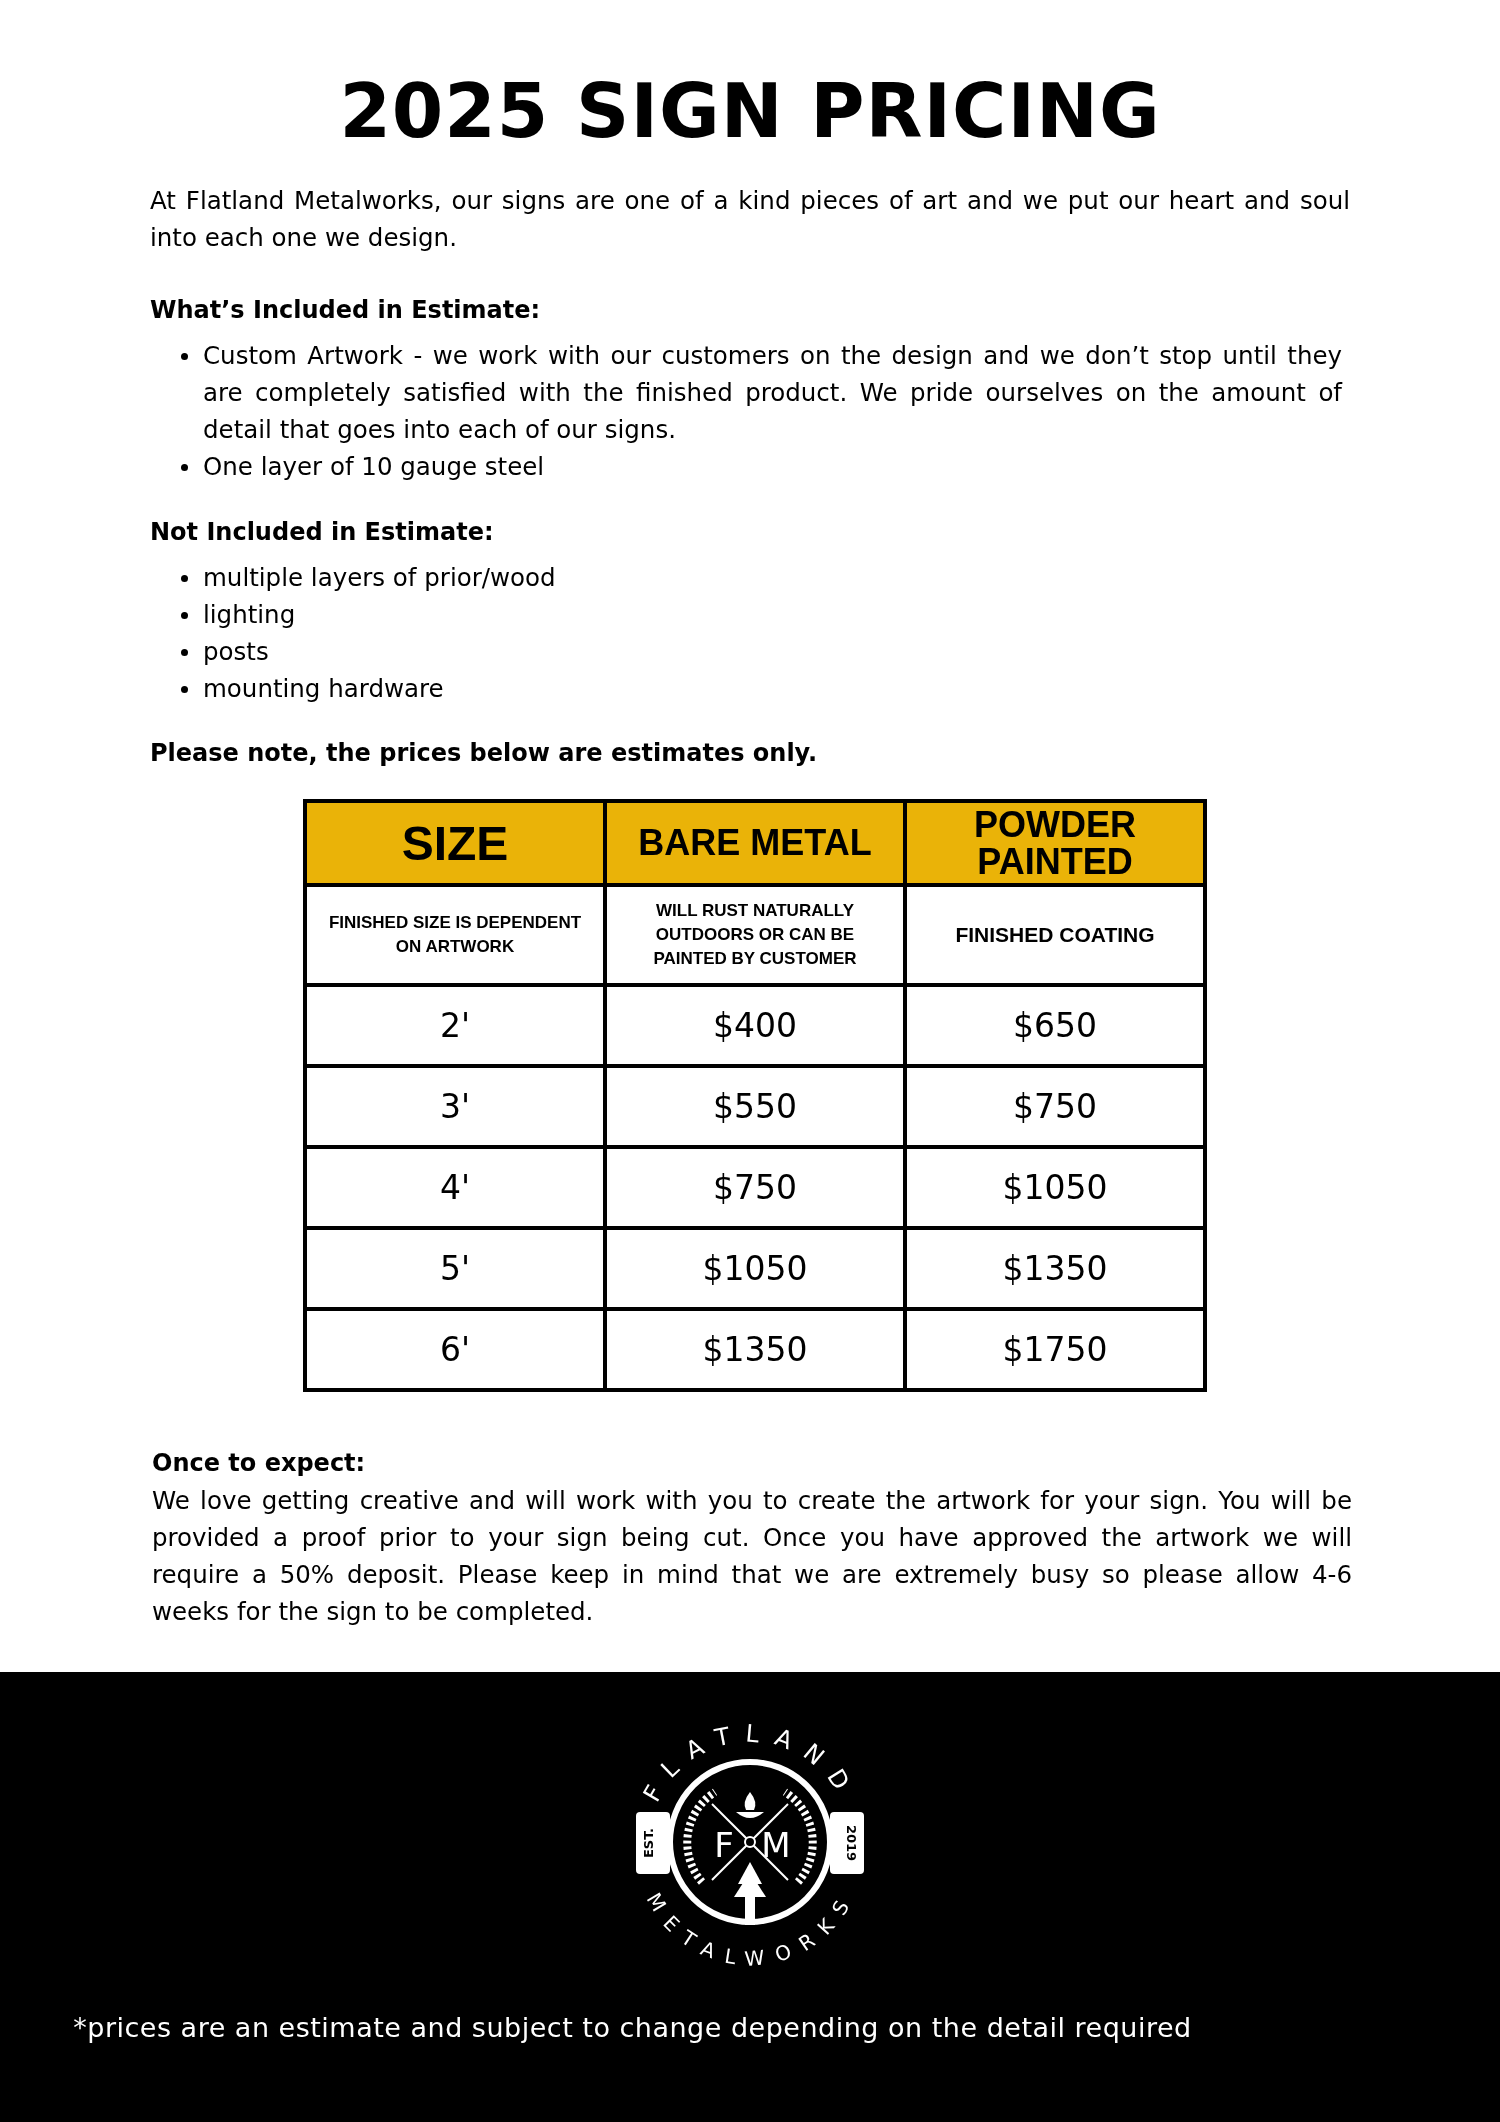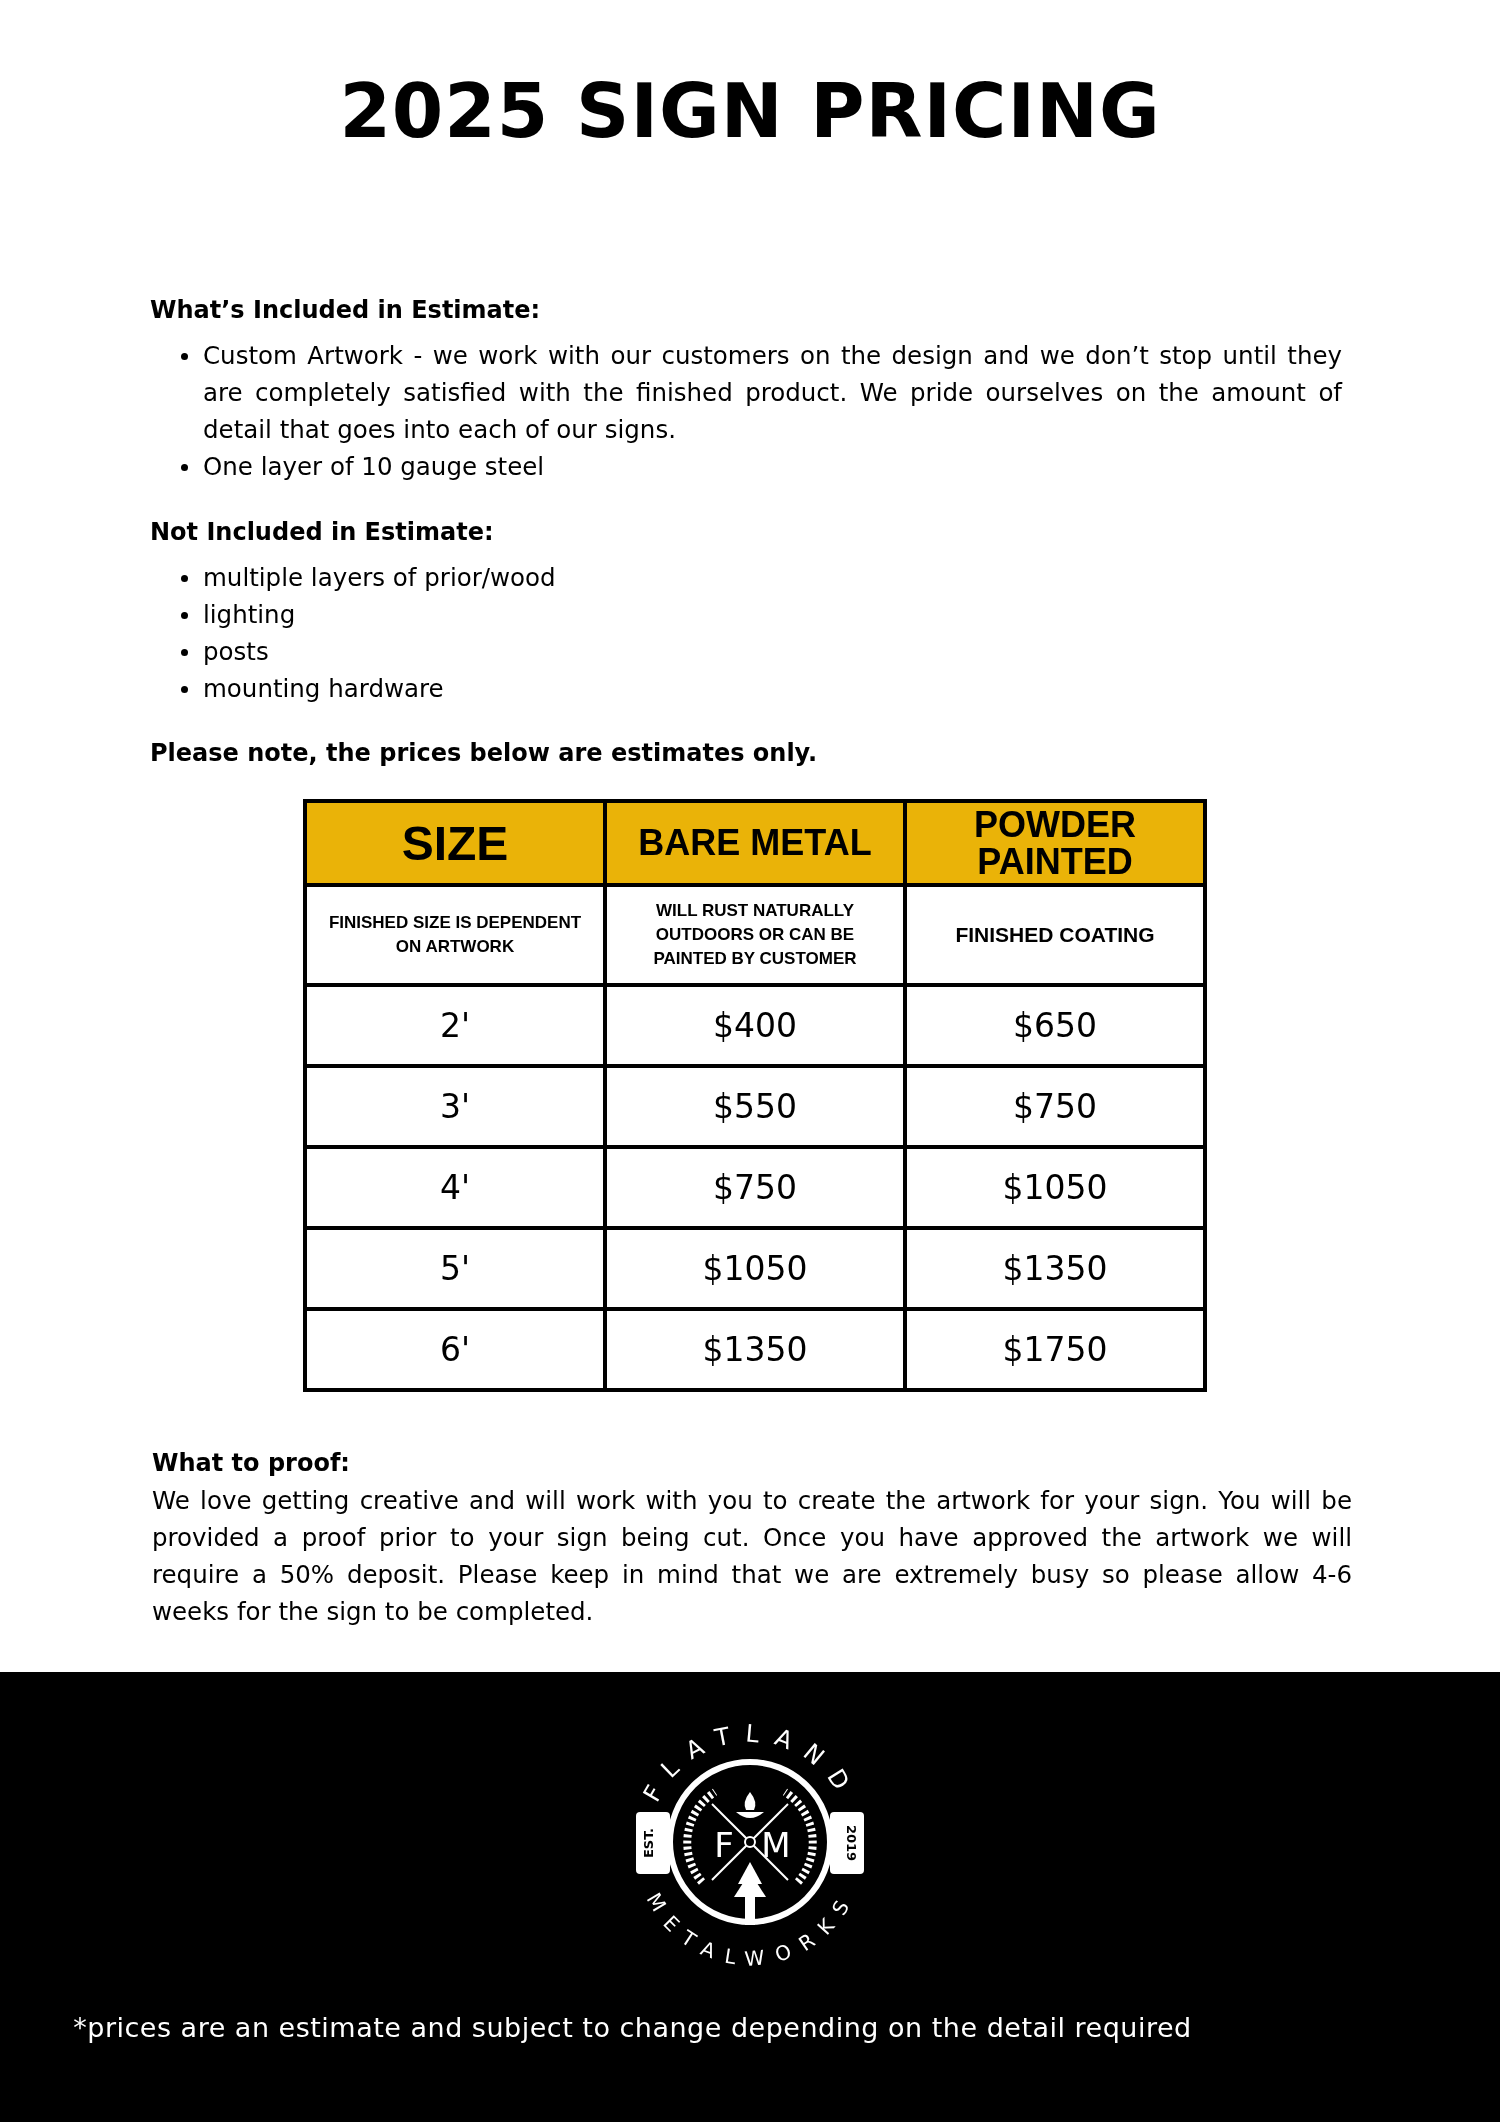--- a/index.html
+++ b/index.html
@@ -28,20 +28,21 @@
   .footer { position: absolute; left: 0; top: 1672px; width: 1500px; height: 450px; background: #000; }
   .logo { position: absolute; left: 620px; top: 40px; width: 260px; height: 260px; }
   .disclaimer { position: absolute; left: 0; top: 340px; width: 1265px; text-align: center; color: #fff; font-size: 27px; letter-spacing: 0.5px; }
 </style>
 </head>
 <body>
 
 <div class="page">
   <div class="title">2025 SIGN PRICING</div>
 
+  <div class="content intro">At Flatland Metalworks, our signs are one of a kind pieces of art and we put our heart and soul into each one we design.</div>
 
   <div class="content inc">
     <div class="h">What’s Included in Estimate:</div>
     <ul>
       <li>Custom Artwork - we work with our customers on the design and we don’t stop until they are completely satisfied with the finished product.  We pride ourselves on the amount of detail that goes into each of our signs.</li>
       <li>One layer of 10 gauge steel</li>
     </ul>
   </div>
 
   <div class="content notinc">
@@ -101,21 +102,21 @@
     </tr>
     <tr>
       <td class="price">6'</td>
       <td class="price">$1350</td>
       <td class="price">$1750</td>
     </tr>
   </tbody>
     </table>
 
   <div class="content expect">
-    <div class="h">What to proof:</div>
+    <div class="h">Once to expect:</div>
     <div>We love getting creative and will work with you to create the artwork for your sign. You will be provided a proof prior to your sign being cut. Once you have approved the artwork we will require a 50% deposit.  Please keep in mind that we are extremely busy so please allow 4-6 weeks for the sign to be completed.</div>
   </div>
 
   <div class="footer">
     <svg class="logo" viewBox="0 0 260 260">
       <defs>
         <path id="arcTop" d="M 30 130 A 100 100 0 0 1 230 130"></path>
         <path id="arcBot" d="M 32 140 A 98 98 0 0 0 228 140"></path>
       </defs>
 

